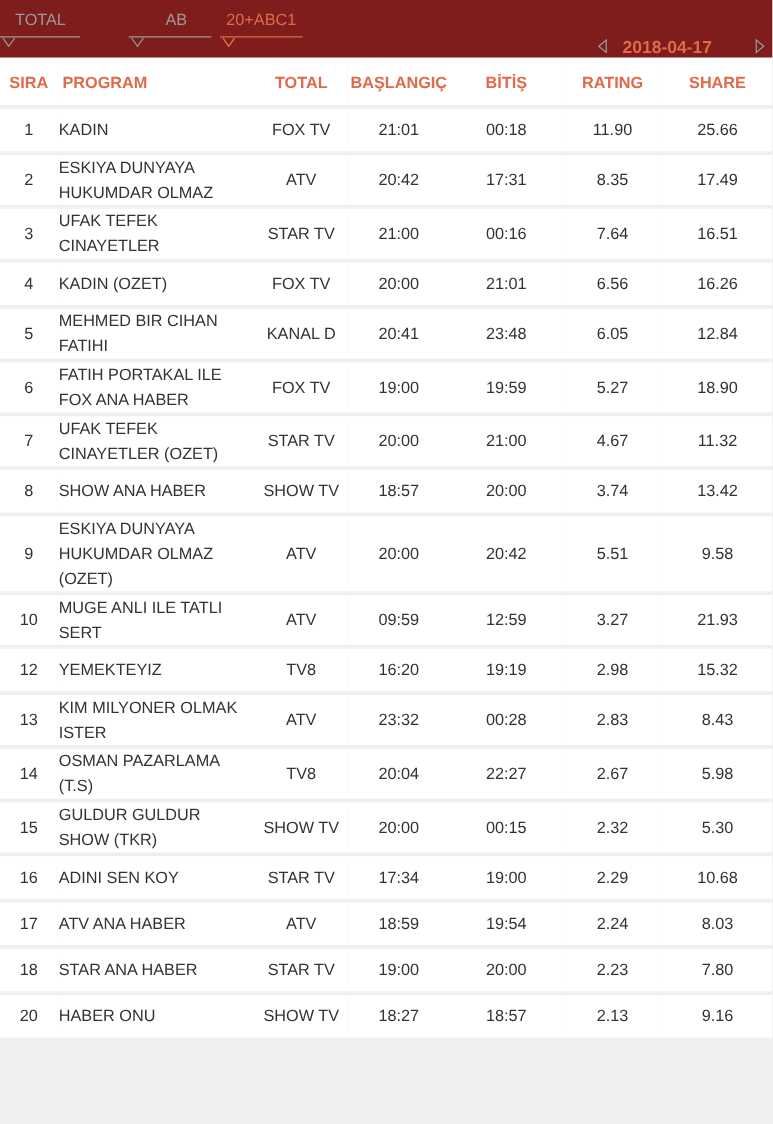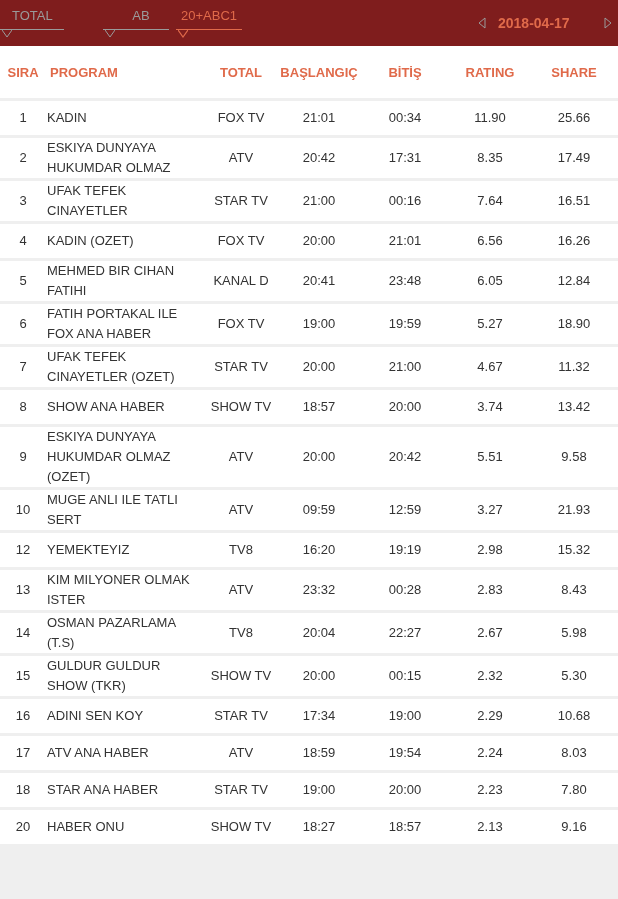--- a/index.html
+++ b/index.html
@@ -12,27 +12,27 @@
   .tab .tab-line { position: absolute; bottom: 4px; left: 0; right: 0; height: 1px; background: #9a9a9a; }
   .tab .tab-caret { position: absolute; left: 2px; bottom: -4px; width: 10px; height: 8px; }
   .tab.active { color: #e06a4a; }
   .tab.active .tab-line { background: #e06a4a; }
   #tab-total { left: 0; width: 64px; }
   #tab-total .tab-label { padding-left: 12px; text-align: left; }
   #tab-ab { left: 103px; width: 66px; }
   #tab-ab .tab-label { padding-left: 10px; }
   #tab-abc1 { left: 176px; width: 66px; }
 
-  .date-nav { position: absolute; top: 14px; right: 0; width: 150px; height: 20px; }
+  .date-nav { position: absolute; top: 28px; right: 0; width: 150px; height: 20px; }
   .date-prev { position: absolute; left: 8px; top: 3px; width: 12px; height: 12px; cursor: pointer; }
   .date-next { position: absolute; right: 4px; top: 3px; width: 12px; height: 12px; cursor: pointer; }
   .date-value { position: absolute; left: 30px; top: 1px; font-size: 14px; font-weight: bold; color: #e06a4a; }
 
   table { width: 618px; border-collapse: separate; border-spacing: 0 3px; margin-top: -3px; }
-  thead th { height: 52px; background: #fff; color: #e06a4a; font-size: 13px; font-weight: bold; text-align: center; vertical-align: middle; }
+  thead th { height: 38px; background: #fff; color: #e06a4a; font-size: 13px; font-weight: bold; text-align: center; vertical-align: middle; }
   tbody td { background: #fff; font-size: 13px; color: #333; vertical-align: middle; text-align: center; line-height: 20px; }
   tbody tr.single td { height: 34px; }
   tbody tr.double td { height: 40px; }
   tbody tr.triple td { height: 60px; margin-top: 44px; }
   .c-sira { width: 46px; }
   .c-prog { width: 158px; text-align: left !important; padding-left: 1px; }
   .c-kanal { width: 74px; }
   .c-bas { width: 82px; }
   .c-bit { width: 90px; }
   .c-rat { width: 80px; text-align: center; }
@@ -87,21 +87,21 @@
       <th class="c-rat">RATING</th>
       <th class="c-sha">SHARE</th>
     </tr>
   </thead>
   <tbody>
     <tr class="single">
       <td class="c-sira">1</td>
       <td class="c-prog">KADIN</td>
       <td class="c-kanal">FOX TV</td>
       <td class="c-bas">21:01</td>
-      <td class="c-bit">00:34</td>
+      <td class="c-bit">00:18</td>
       <td class="c-rat">11.90</td>
       <td class="c-sha">25.66</td>
     </tr>
     <tr class="double">
       <td class="c-sira">2</td>
       <td class="c-prog">ESKIYA DUNYAYA HUKUMDAR OLMAZ</td>
       <td class="c-kanal">ATV</td>
       <td class="c-bas">20:42</td>
       <td class="c-bit">17:31</td>
       <td class="c-rat">8.35</td>

